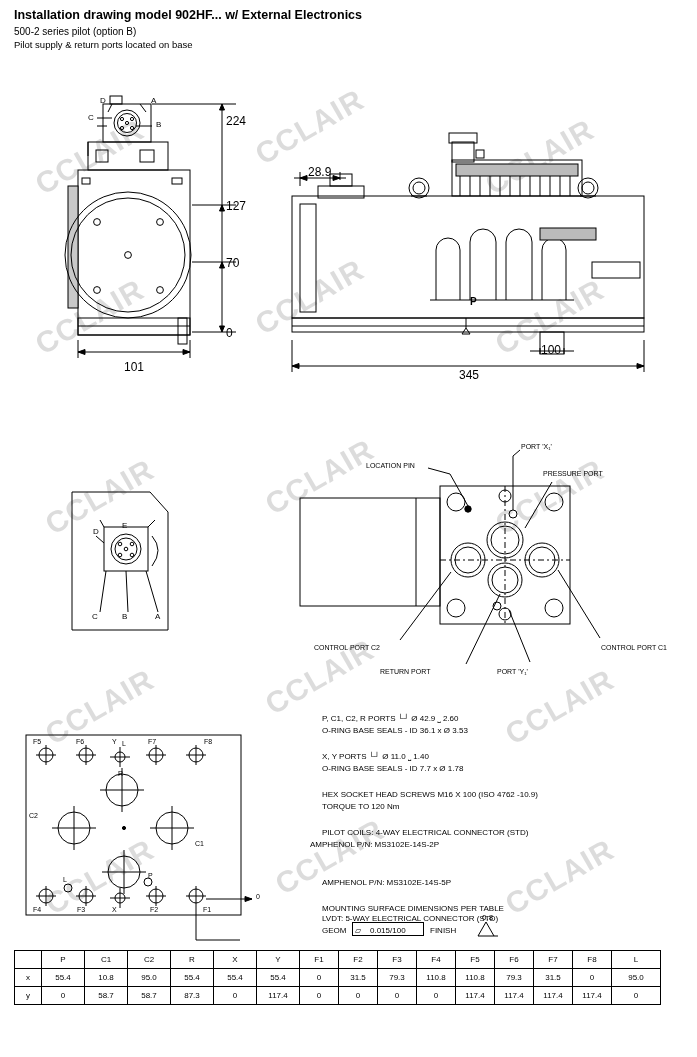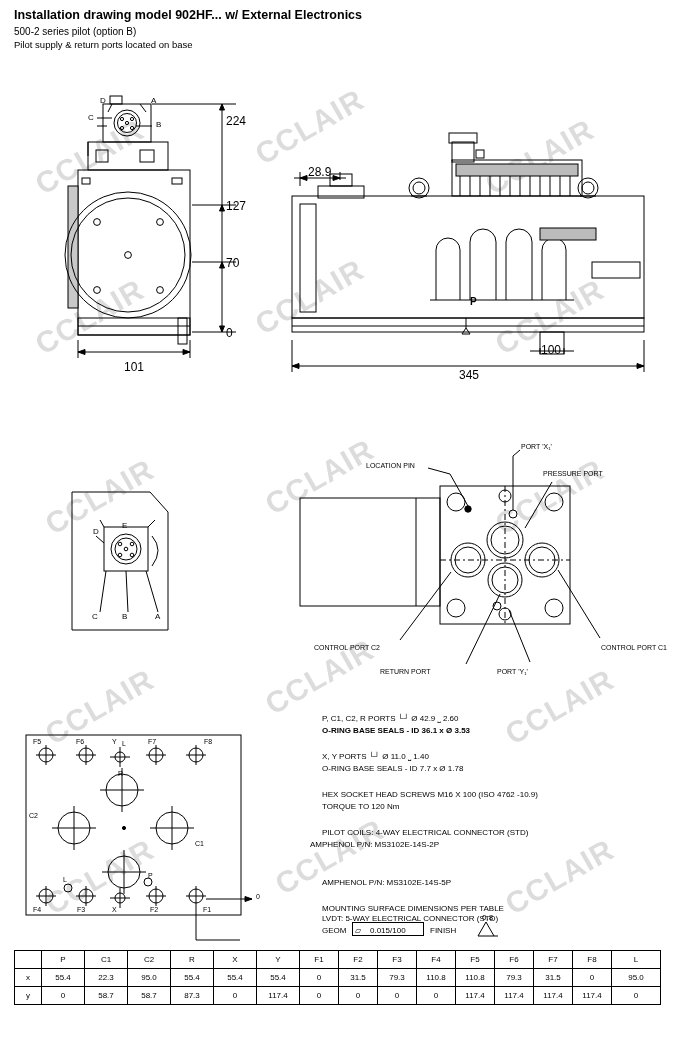--- a/index.html
+++ b/index.html
@@ -344,21 +344,21 @@
 <div class="t lblsm" style="left:63px;top:876px;">L</div>
 <div class="t lblsm" style="left:148px;top:872px;">P</div>
 <div class="t lblsm" style="left:33px;top:906px;">F4</div>
 <div class="t lblsm" style="left:77px;top:906px;">F3</div>
 <div class="t lblsm" style="left:112px;top:906px;">X</div>
 <div class="t lblsm" style="left:150px;top:906px;">F2</div>
 <div class="t lblsm" style="left:203px;top:906px;">F1</div>
 <div class="t lblsm" style="left:256px;top:893px;">0</div>
 
 <div class="t spec" style="left:322px;top:714px;">P, C1, C2, R PORTS └┘  Ø 42.9 ⎵ 2.60</div>
-<div class="t spec" style="left:322px;top:726px;font-weight:bold;">O-RING BASE SEALS - ID 36.1 x Ø 3.53</div>
+<div class="t spec" style="left:322px;top:726px;">O-RING BASE SEALS - ID 36.1 x Ø 3.53</div>
 <div class="t spec" style="left:322px;top:752px;">X, Y PORTS └┘  Ø 11.0 ⎵ 1.40</div>
 <div class="t spec" style="left:322px;top:764px;">O-RING BASE SEALS - ID 7.7 x  Ø 1.78</div>
 <div class="t spec" style="left:322px;top:790px;">HEX SOCKET HEAD SCREWS M16 X 100 (ISO 4762 -10.9)</div>
 <div class="t spec" style="left:322px;top:802px;">TORQUE TO 120 Nm</div>
 <div class="t spec" style="left:322px;top:828px;">PILOT COILS: 4-WAY ELECTRICAL CONNECTOR (STD)</div>
 <div class="t spec" style="left:310px;top:840px;">AMPHENOL P/N: MS3102E-14S-2P</div>
 <div class="t spec" style="left:322px;top:866px;margin-top:48px;">LVDT: 5-WAY ELECTRICAL CONNECTOR (STD)</div>
 <div class="t spec" style="left:322px;top:878px;">AMPHENOL P/N: MS3102E-14S-5P</div>
 <div class="t spec" style="left:322px;top:904px;">MOUNTING SURFACE DIMENSIONS PER TABLE</div>
 
@@ -393,21 +393,21 @@
       <th style="width:38px;">F6</th>
       <th style="width:38px;">F7</th>
       <th style="width:38px;">F8</th>
       <th style="width:48px;">L</th>
     </tr>
   </thead>
   <tbody>
     <tr>
       <td class="rowhdr">x</td>
       <td>55.4</td>
-      <td>22.3</td>
+      <td>10.8</td>
       <td>95.0</td>
       <td>55.4</td>
       <td>55.4</td>
       <td>55.4</td>
       <td>0</td>
       <td>31.5</td>
       <td>79.3</td>
       <td>110.8</td>
       <td>110.8</td>
       <td>79.3</td>

